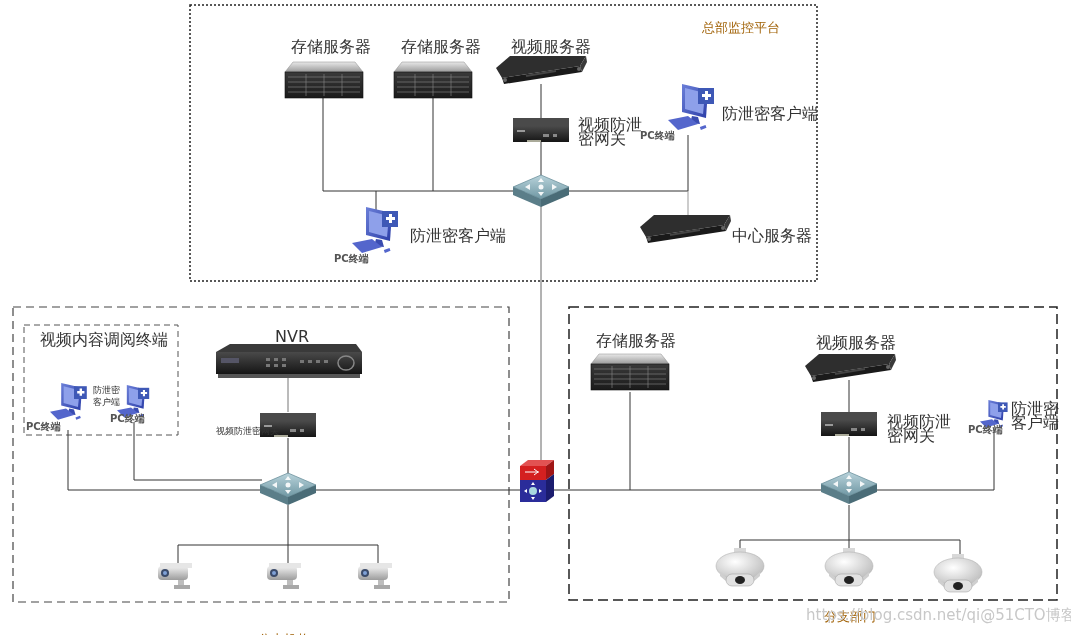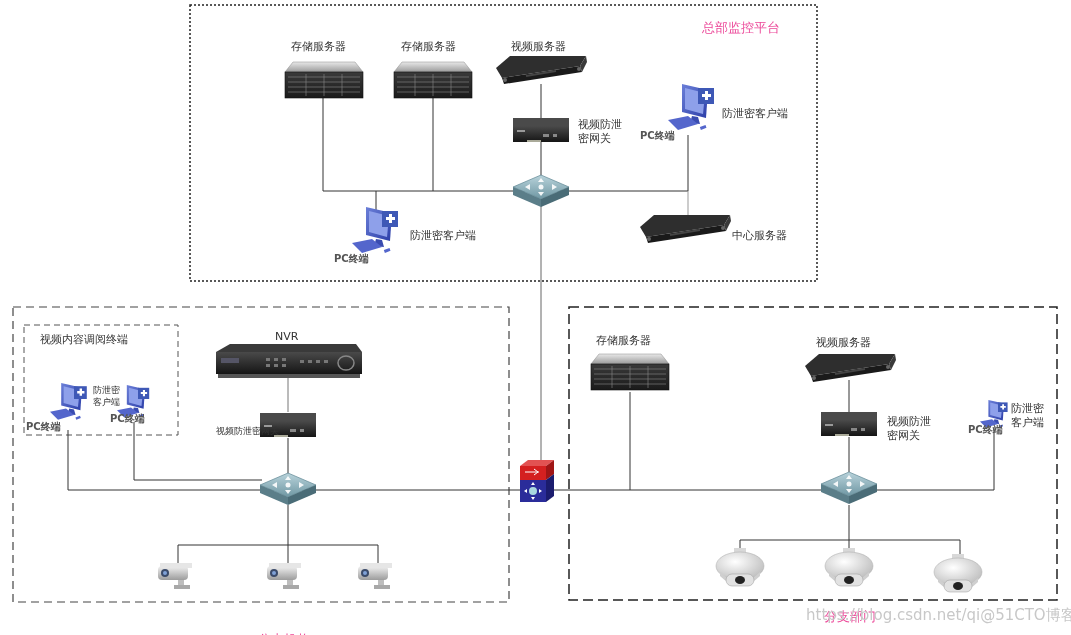--- a/index.html
+++ b/index.html
@@ -1,22 +1,22 @@
 <!DOCTYPE html>
 <html><head>
 <meta charset="utf-8">
 <style>
   html, body { margin:0; padding:0; background:#ffffff; }
   body { width:1071px; height:635px; position:relative; overflow:hidden;
          font-family:"DejaVu Sans", sans-serif; color:#333; }
   #stage { position:absolute; left:0; top:0; width:1071px; height:635px; }
-  .lbl { position:absolute; font-size:11px; color:#333; white-space:nowrap; line-height:14px; }
+  .lbl { position:absolute; font-size:16px; color:#333; white-space:nowrap; line-height:14px; }
   .lbl.sm { font-size:10px; color:#555; line-height:9px;font-weight:bold; }
   .lbl.xs { font-size:9px; line-height:12px; }
-  .lbl.title { font-size:13px; color:#ec4899; }
+  .lbl.title { font-size:13px; color:#a16207; }
   .lbl.ml { white-space:pre; }
   .watermark { position:absolute; font-size:15px; color:#c8c8c8; white-space:nowrap; }
 </style>
 </head>
 <body>
 
 <svg id="stage" width="1071" height="635" viewBox="0 0 1071 635">
   <defs>
     <linearGradient id="rackTop" x1="0" y1="0" x2="0" y2="1">
       <stop offset="0" stop-color="#e8e8e8"></stop>

